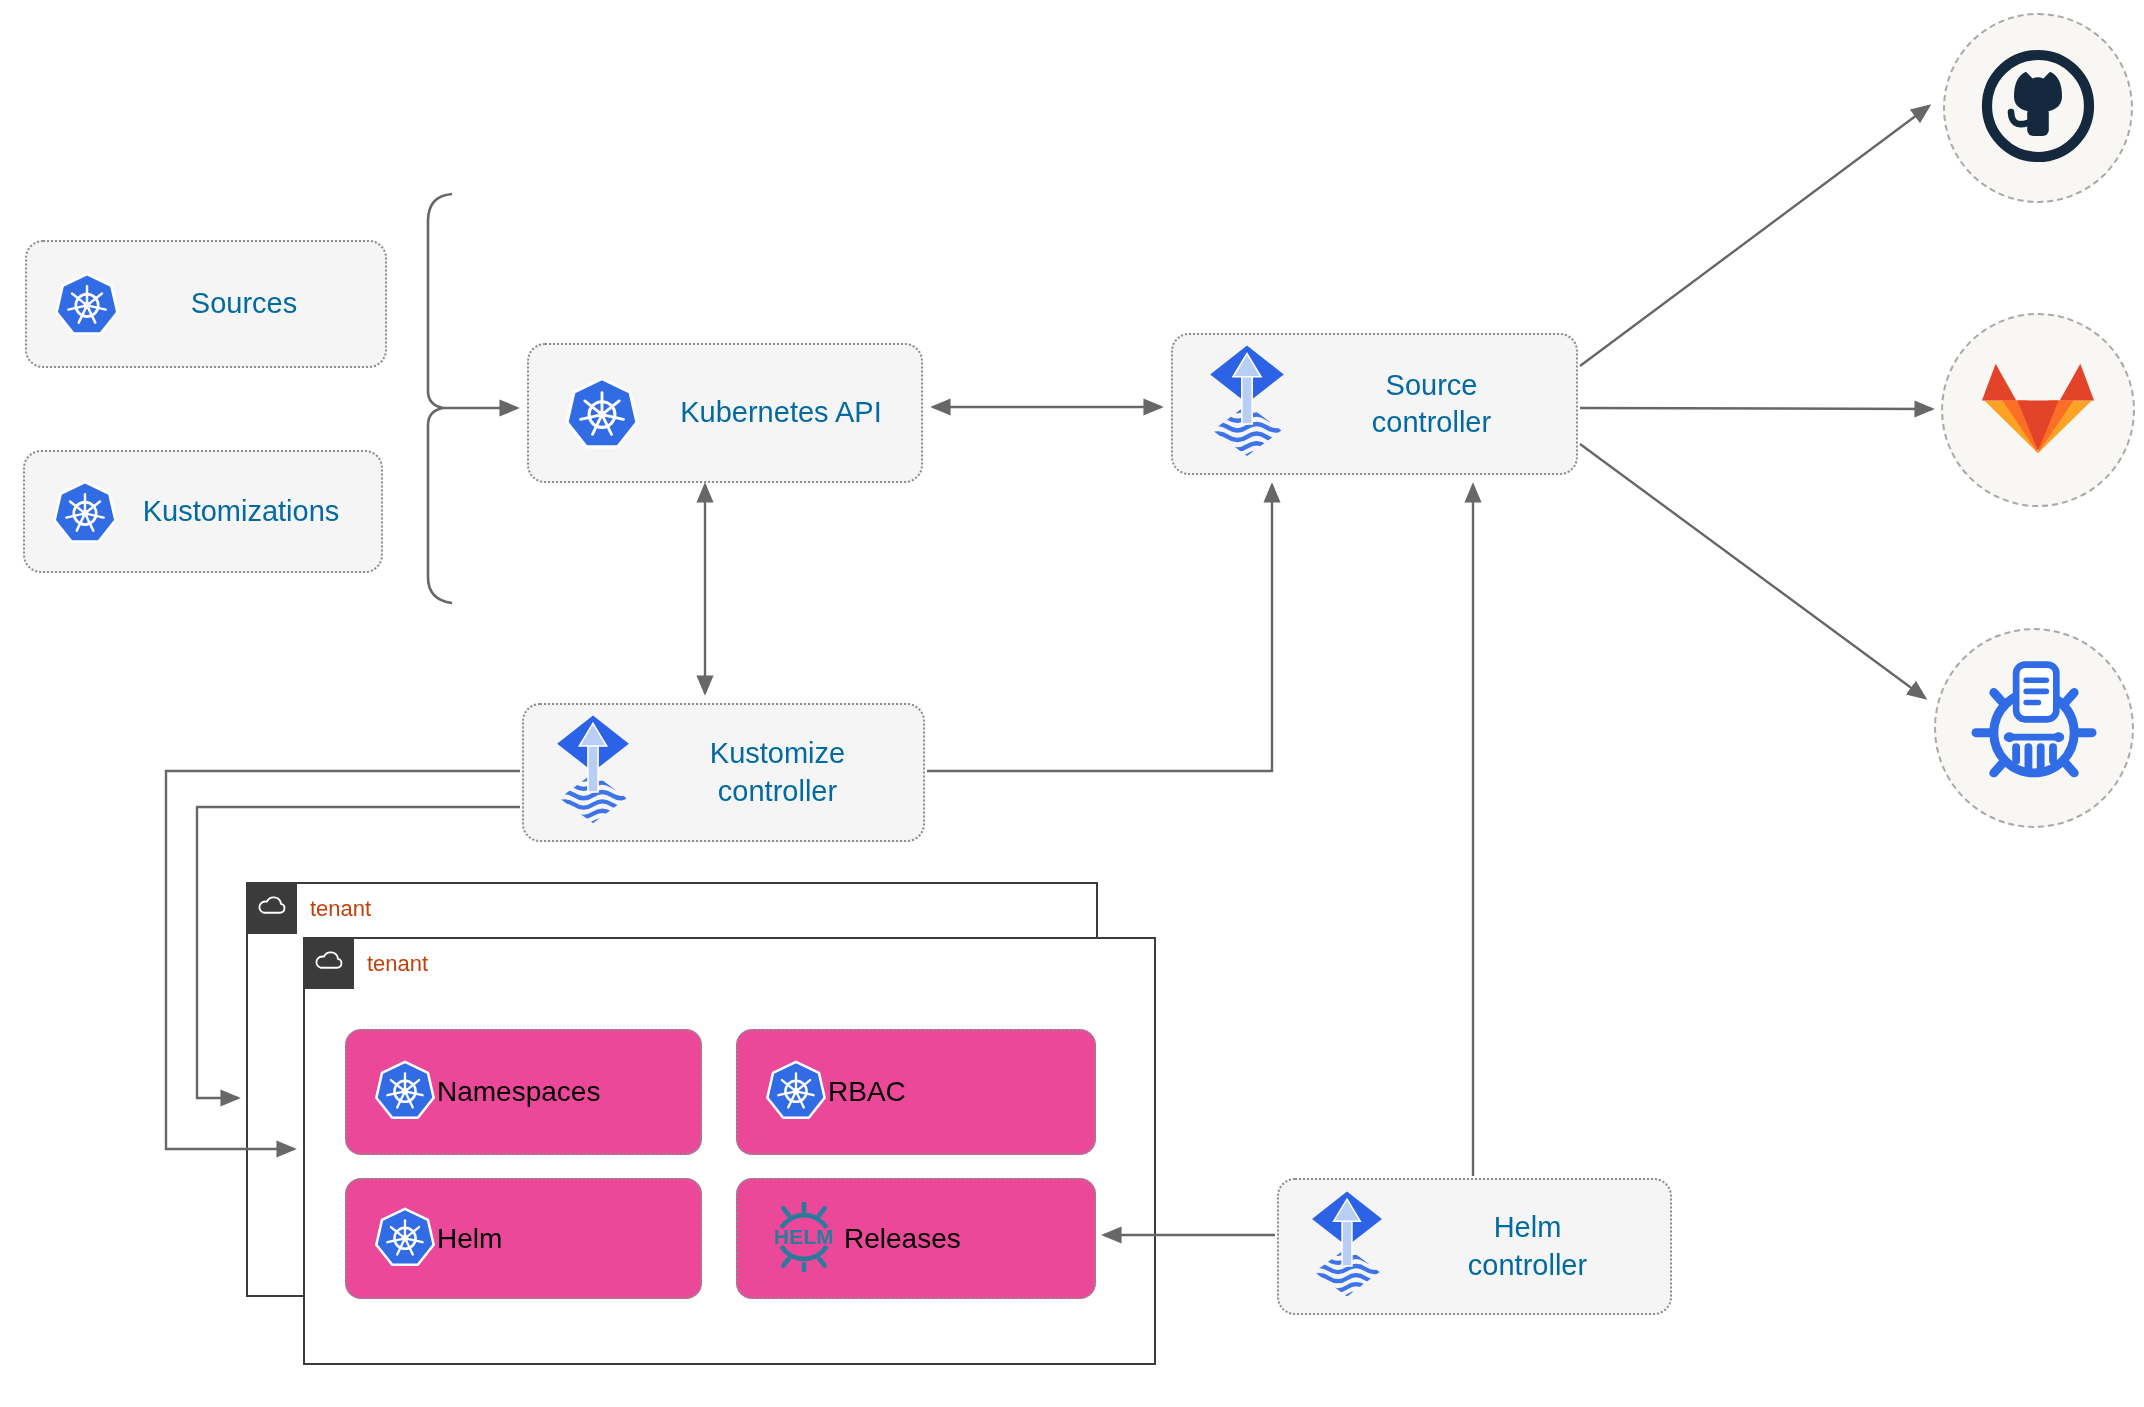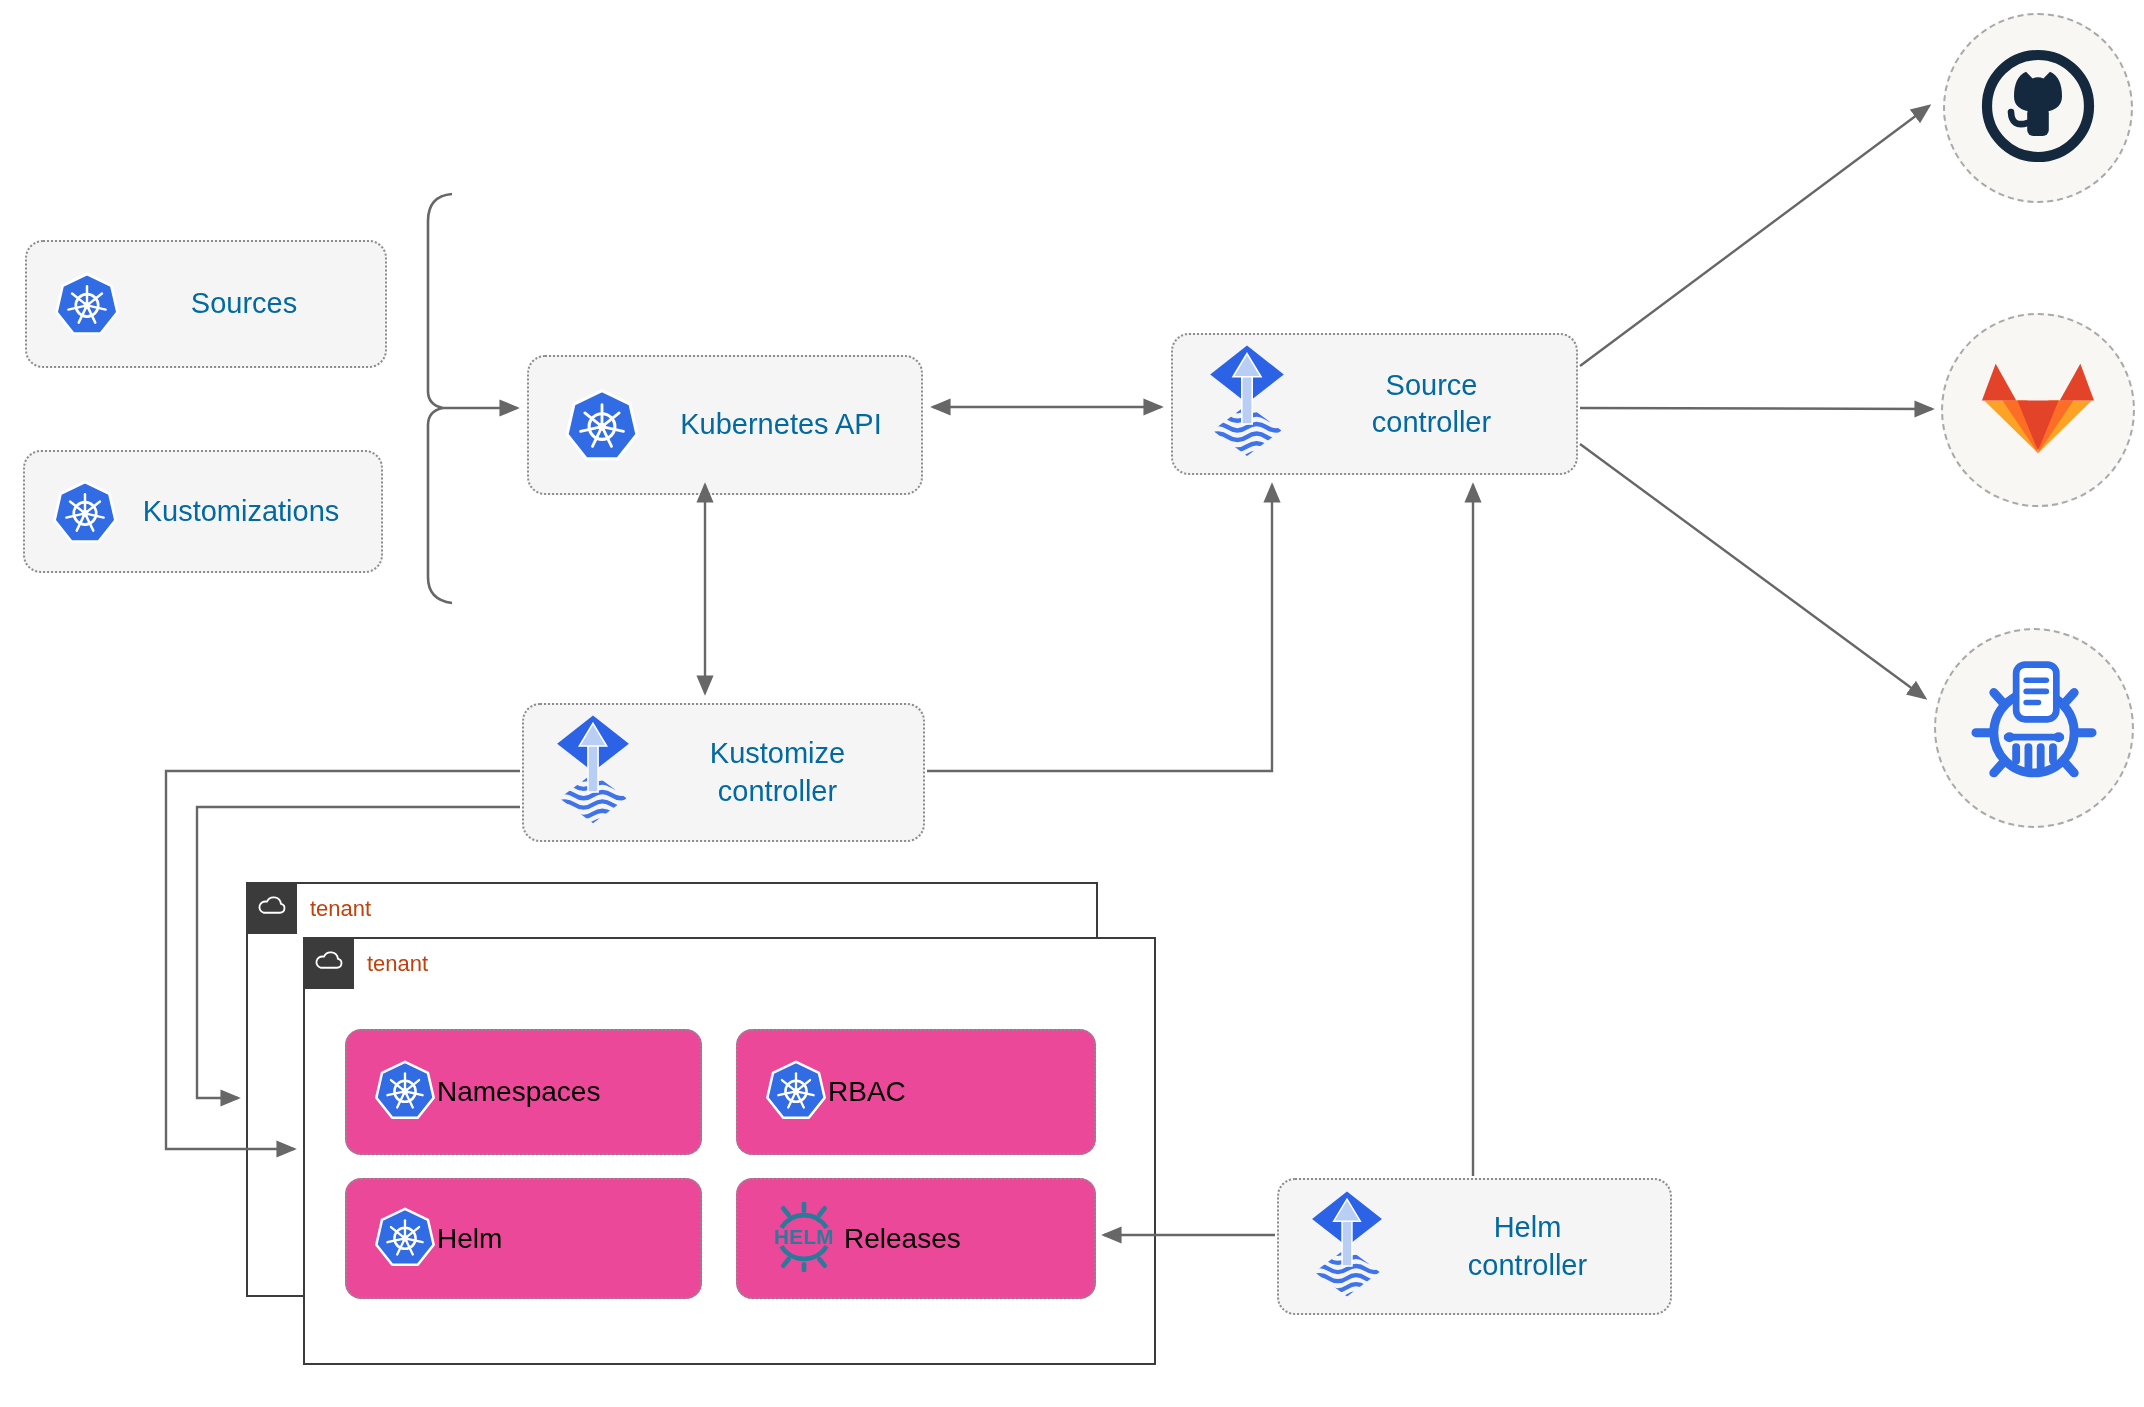--- a/index.html
+++ b/index.html
@@ -24,21 +24,21 @@
     font-size:29px;
     color:#0369a1;
     line-height:1.28;
     padding-right:18px;
   }
   .node .node-label.narrow { max-width:210px; margin:0 auto; padding-right:0; }
 
   
   .n-sources        { left:25px;  top:240px;  width:362px; height:128px; padding-left:26px; }
   .n-kustomizations { left:23px;  top:450px;  width:360px; height:123px; padding-left:26px;justify-content:space-between; }
-  .n-api            { left:527px; top:355px;  width:396px; height:140px; padding-left:34px;gap:18px; }
+  .n-api            { left:527px; top:343px;  width:396px; height:140px; padding-left:34px;gap:18px; }
   .n-source-ctrl    { left:1171px;top:333px;  width:407px; height:142px; padding-left:34px; }
   .n-kustomize-ctrl { left:522px; top:703px;  width:403px; height:139px; padding-left:30px; }
   .n-helm-ctrl      { left:1277px;top:1178px; width:395px; height:137px; padding-left:30px; }
 
   
   .tenant {
     position:absolute;
     background:#ffffff;
     border:2px solid #3b3b3b;
   }

